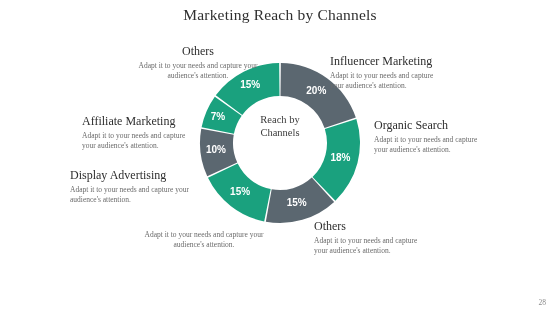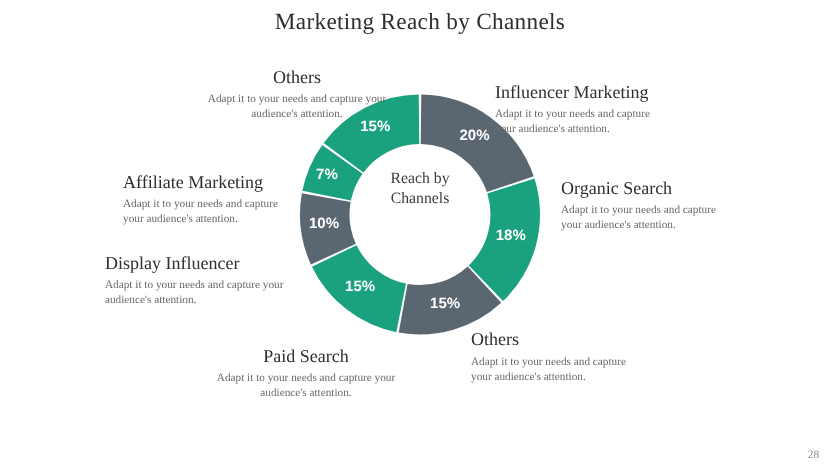--- a/index.html
+++ b/index.html
@@ -153,30 +153,29 @@
       <div class="ct-title">Affiliate Marketing</div>
       <div class="ct-desc">Adapt it to your needs and capture your audience's attention.</div>
     </div>
 
     <div class="callout right" style="left:374px; top:84px; width:116px;">
       <div class="ct-title">Organic Search</div>
       <div class="ct-desc">Adapt it to your needs and capture your audience's attention.</div>
     </div>
 
     <div class="callout left" style="left:70px; top:134px; width:126px;">
-      <div class="ct-title">Display Influencer</div>
+      <div class="ct-title">Display Advertising</div>
       <div class="ct-desc">Adapt it to your needs and capture your audience's attention.</div>
     </div>
 
     <div class="callout right" style="left:314px; top:185px; width:112px;">
       <div class="ct-title">Others</div>
       <div class="ct-desc">Adapt it to your needs and capture your audience's attention.</div>
     </div>
 
     <div class="callout center" style="left:142px; top:196px; width:124px;">
-      <div class="ct-title">Paid Search</div>
       <div class="ct-desc">Adapt it to your needs and capture your audience's attention.</div>
     </div>
 
   </div>
 
   <div class="page-num">28</div>
 </div>
 
 </body></html>

